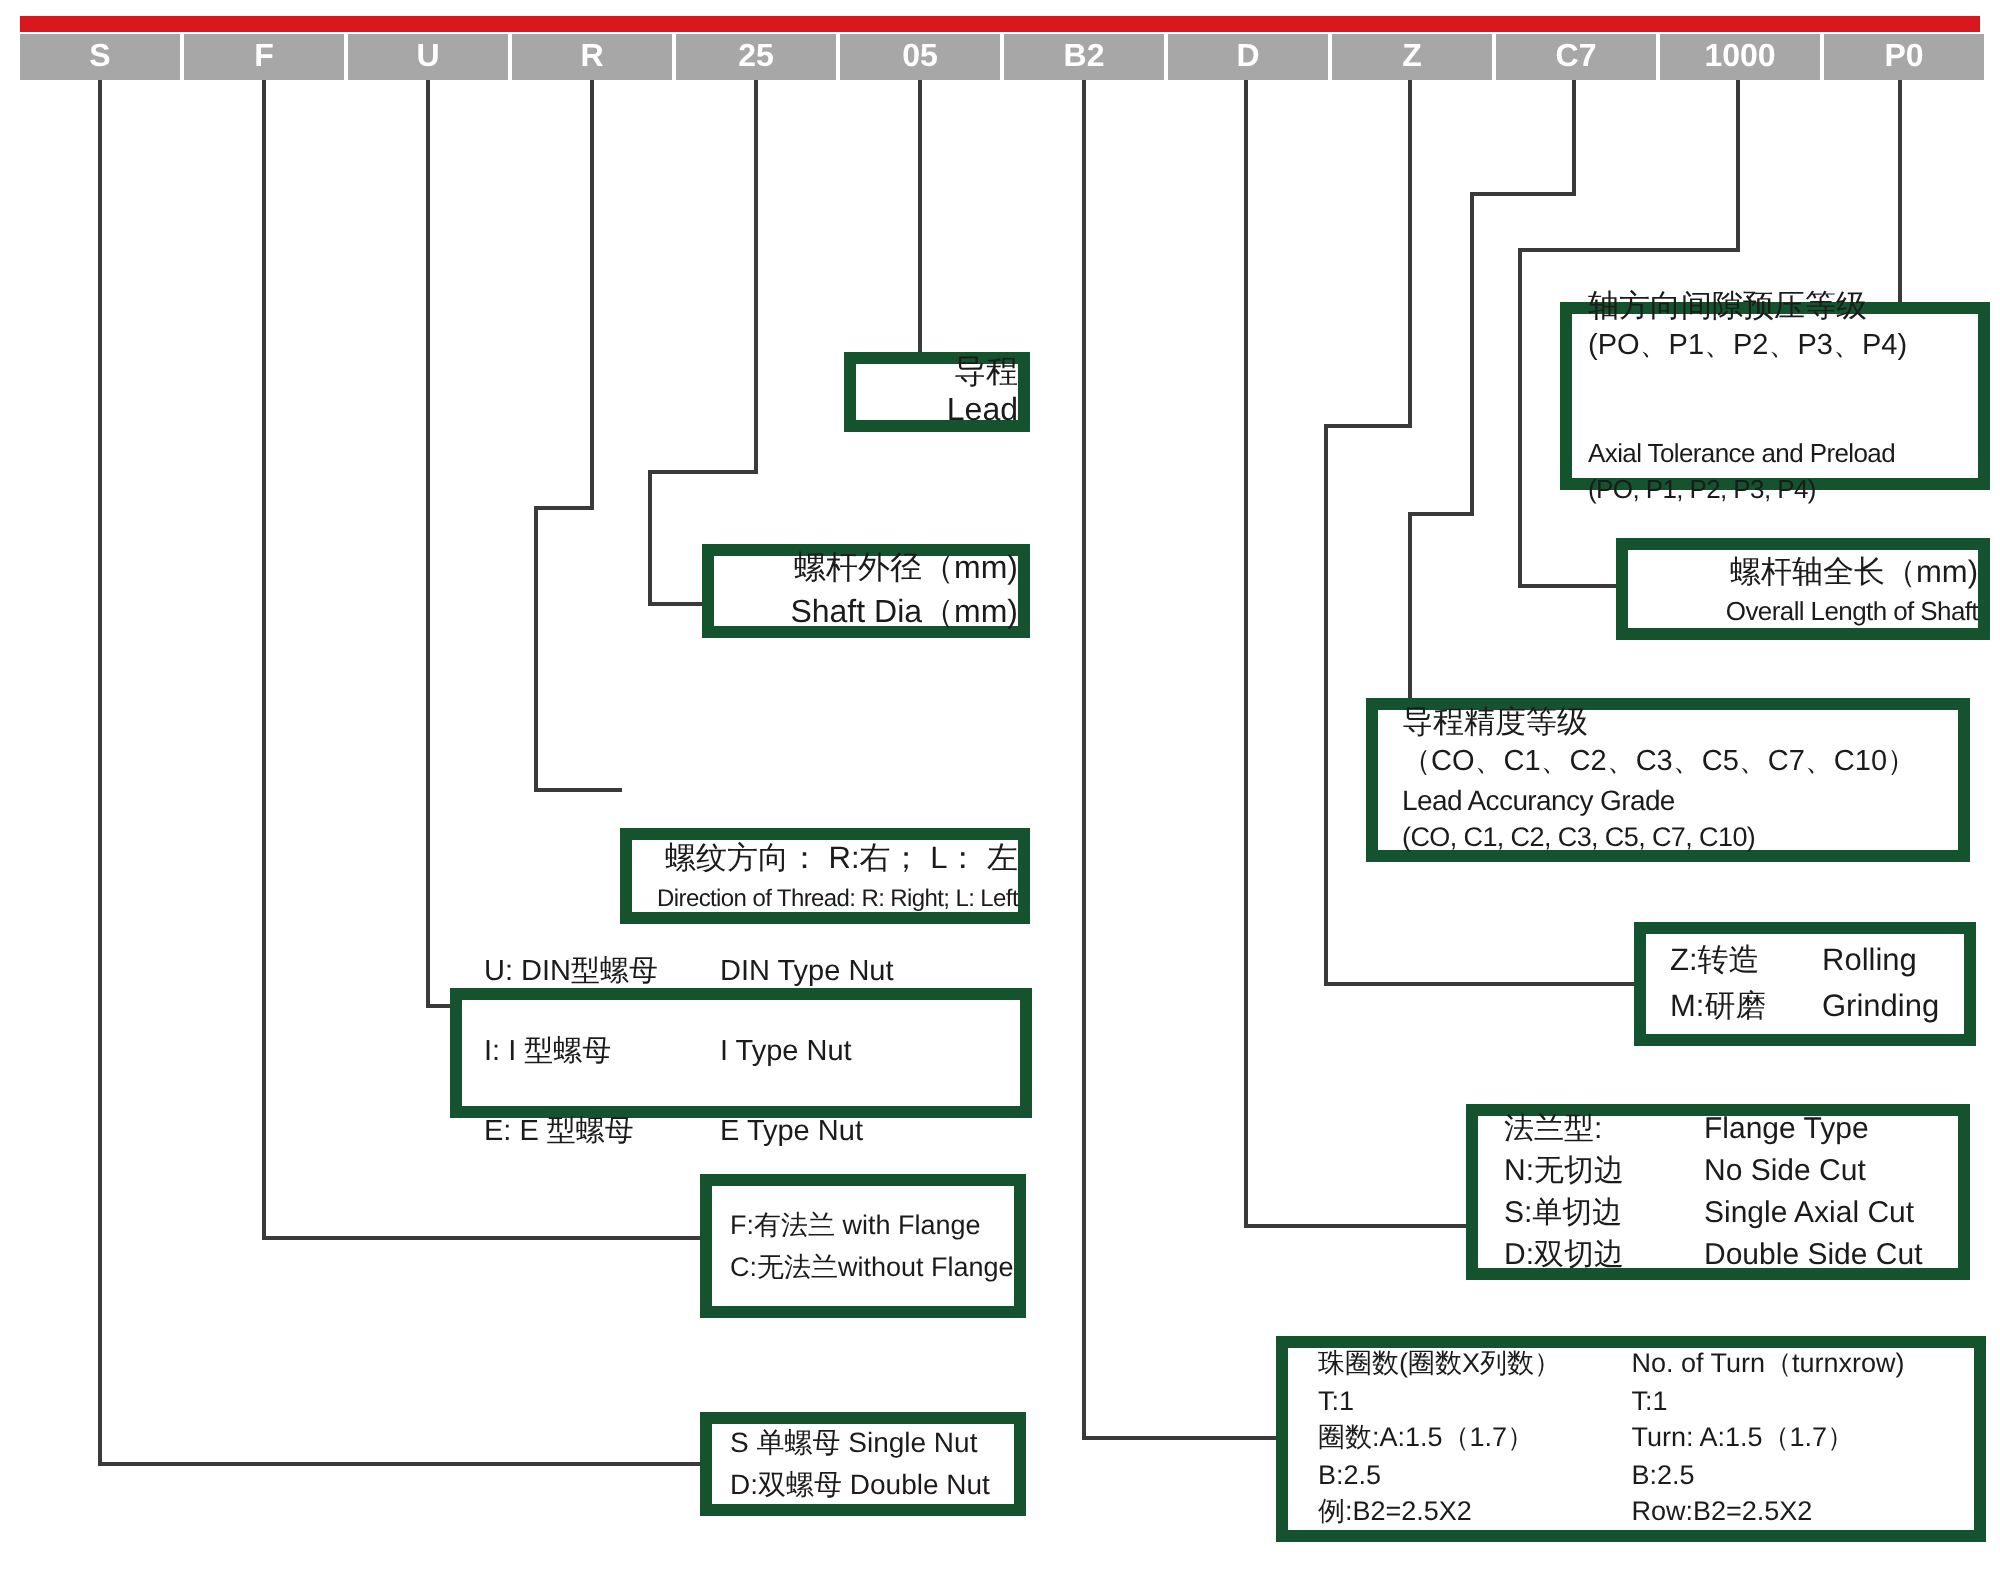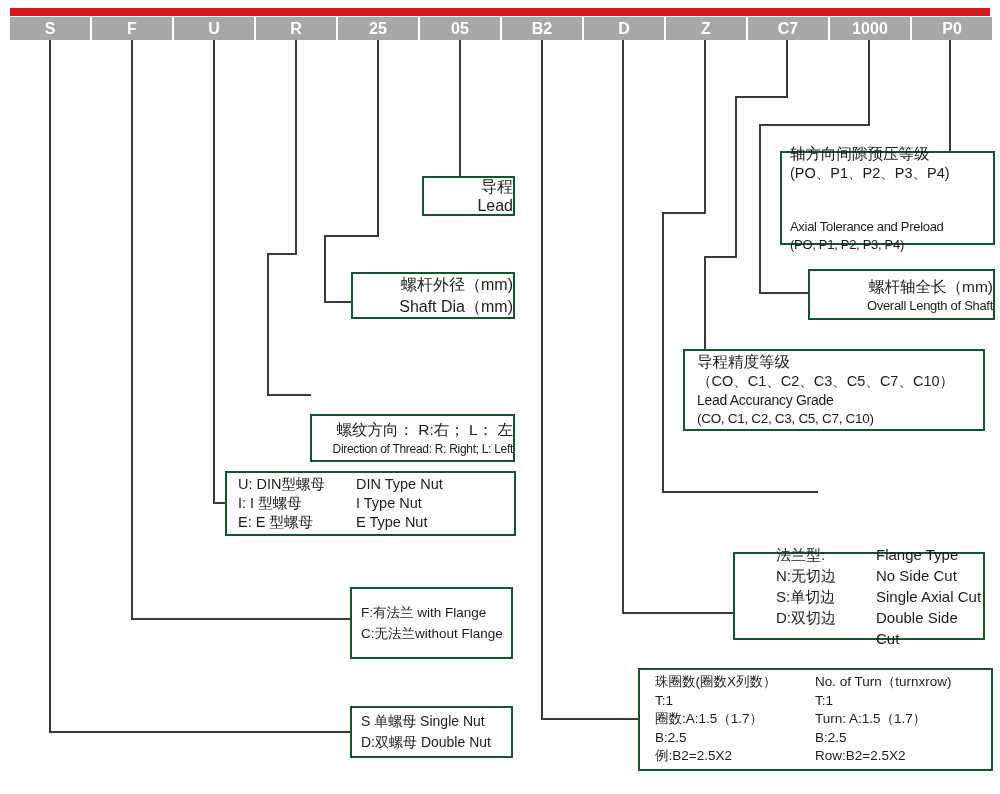--- a/index.html
+++ b/index.html
@@ -16,41 +16,41 @@
   .code-cell{
     flex:1 1 0;display:flex;align-items:center;justify-content:center;
     color:#ffffff;font-size:16px;font-weight:bold;
     border-right:2px solid #ffffff;box-sizing:border-box;
   }
   .code-cell:last-child{border-right:none;}
   
   .wire{position:absolute;background:var(--line,#3a3a3a);}
   
   .box{
-    position:absolute;background:#ffffff;border:2px solid #14532d;box-sizing:border-box;
+    position:absolute;background:#ffffff;border:6px solid #14532d;box-sizing:border-box;
     display:flex;flex-direction:column;justify-content:center;
   }
   .ctr{align-items:flex-end;text-align:center;}
   .cond{letter-spacing:-0.3px;}
   #box-lead{left:422px;top:176px;width:93px;height:40px;font-size:16px;line-height:19px;}
   #box-shaft{left:351px;top:272px;width:164px;height:47px;font-size:16px;line-height:22px;}
   #box-direction{left:310px;top:371px;width:205px;height:48px;margin-top:43px;}
   #box-direction .l1{font-size:15.5px;line-height:22px;}
   #box-direction .l2{font-size:12px;line-height:16px;}
-  #box-nut-type{left:225px;top:471px;width:291px;height:65px;font-size:14.5px;line-height:19px;padding-left:11px;}
+  #box-nut-type{left:225px;top:494px;width:291px;height:65px;font-size:14.5px;line-height:19px;padding-left:11px;gap:21px;}
   .two-col-row{display:grid;grid-template-columns:118px 1fr;}
   #box-flange{left:350px;top:587px;width:163px;height:72px;font-size:13.5px;line-height:21px;padding-left:9px;}
   #box-single-double{left:350px;top:706px;width:163px;height:52px;font-size:14px;line-height:21px;padding-left:9px;}
   #box-turns{left:638px;top:668px;width:355px;height:103px;flex-direction:row;justify-content:flex-start;}
   .turns-col{display:flex;flex-direction:column;justify-content:center;font-size:13.5px;line-height:18.5px;}
   .turns-col.zhc{width:170px;padding-left:15px;box-sizing:border-box;}
   .turns-col.enc{width:180px;padding-left:5px;box-sizing:border-box;}
   .tc{}
   #box-flange-type{left:733px;top:552px;width:252px;height:88px;font-size:15px;line-height:21px;padding-left:13px;}
-  #box-flange-type .two-col-row{grid-template-columns:100px 1fr;margin-left:28px;}
+  #box-flange-type .two-col-row{grid-template-columns:100px 1fr;}
   #box-rolling{left:817px;top:461px;width:171px;height:62px;font-size:15.5px;line-height:23px;padding-left:12px;}
   #box-rolling .two-col-row{grid-template-columns:76px 1fr;}
   #box-accuracy{left:683px;top:349px;width:302px;height:82px;padding-left:12px;}
   #box-accuracy .l1{font-size:15.5px;line-height:20px;}
   #box-accuracy .l2{font-size:14.5px;line-height:19px;}
   #box-accuracy .l3{font-size:14px;line-height:19px;}
   #box-accuracy .l4{font-size:13.5px;line-height:18px;}
   #box-overall{left:808px;top:269px;width:187px;height:51px;}
   #box-overall .l1{font-size:15.5px;line-height:22px;}
   #box-overall .l2{font-size:13px;line-height:16px;}
@@ -185,20 +185,30 @@
     <div class="two-col-row">
       <span>S:单切边</span>
       <span>Single Axial Cut</span>
     </div>
     <div class="two-col-row">
       <span>D:双切边</span>
       <span>Double Side Cut</span>
     </div>
   </div>
 
+  <div class="box" id="box-rolling">
+    <div class="two-col-row">
+      <span>Z:转造</span>
+      <span>Rolling</span>
+    </div>
+    <div class="two-col-row">
+      <span>M:研磨</span>
+      <span>Grinding</span>
+    </div>
+  </div>
 
   <div class="box" id="box-accuracy">
     <div class="l1">导程精度等级</div>
     <div class="l2">（CO、C1、C2、C3、C5、C7、C10）</div>
     <div class="l3 cond">Lead Accurancy Grade</div>
     <div class="l4 cond">(CO, C1, C2, C3, C5, C7, C10)</div>
   </div>
 
   <div class="box ctr" id="box-overall">
     <div class="l1">螺杆轴全长（mm)</div>

